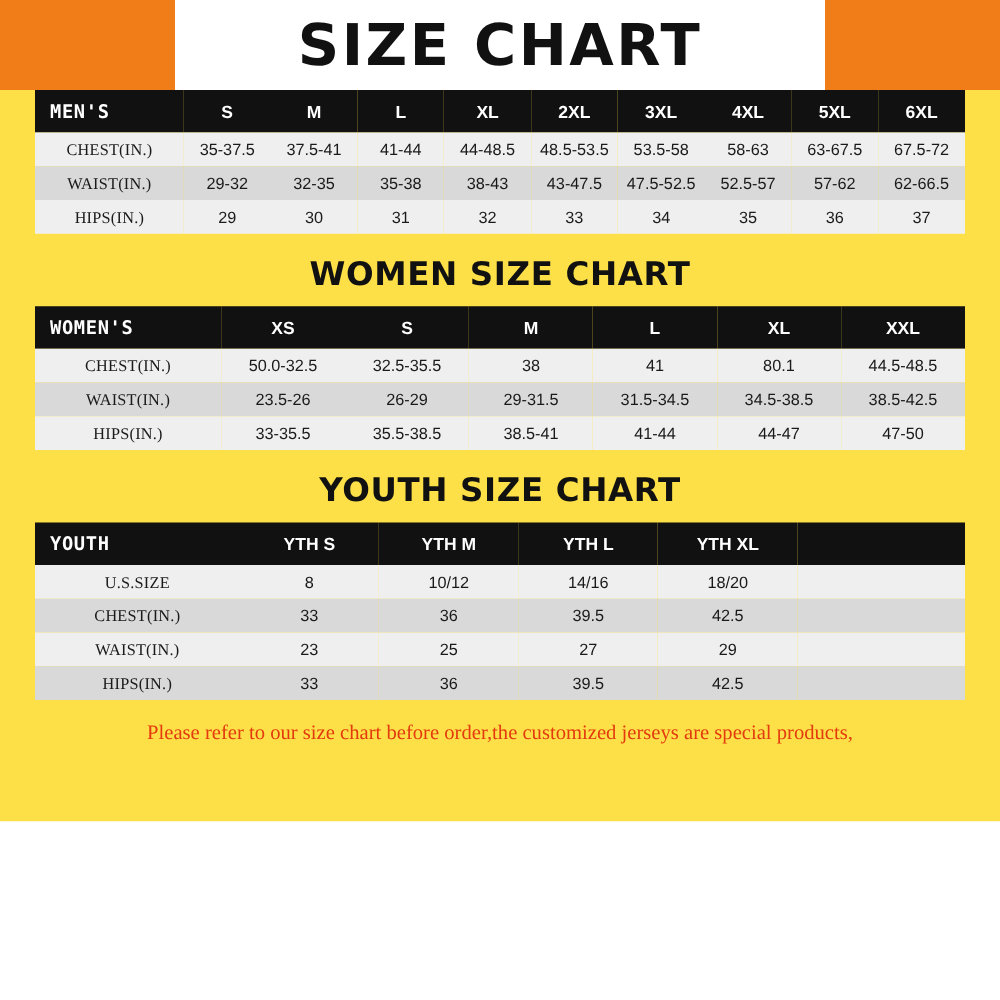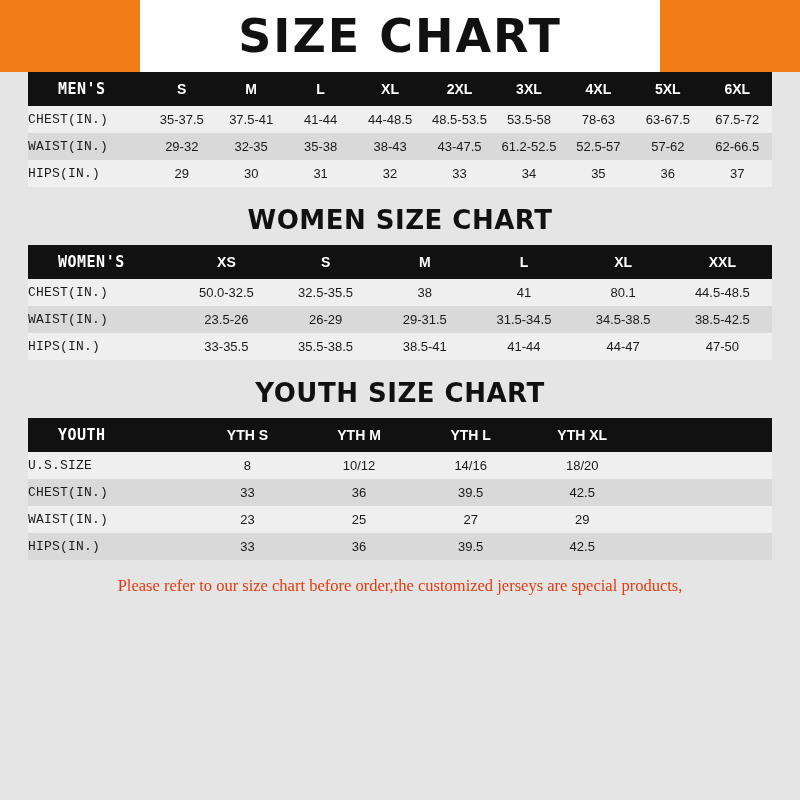--- a/index.html
+++ b/index.html
@@ -9,22 +9,22 @@
   body {
     width: 800px;
     height: 800px;
     background: #ffffff;
     font-family: "Liberation Sans", sans-serif;
     overflow: hidden;
   }
   .page {
     position: relative;
     width: 800px;
-    height: 800px;
-    background: #e5e5e5;
+    height: 657px;
+    background: #fde047;
     box-sizing: border-box;
   }
   
   .banner {
     position: relative;
     height: 72px;
     background: #f07d18;
     display: flex;
     align-items: center;
     justify-content: center;
@@ -79,36 +79,36 @@
   }
   table.size-table thead th {
     background: #111111;
     color: #ffffff;
     font-weight: bold;
     font-size: 14px;
     height: 34px;
   }
   table.size-table thead th.rowhead {
     text-align: left;
-    padding-left: 30px;
+    padding-left: 12px;
     font-family: "DejaVu Sans Mono", monospace;
     font-size: 15px;
     letter-spacing: 0.5px;
   }
   table.size-table tbody tr:nth-child(odd) td {
     background: #efefef;
   }
   table.size-table tbody tr:nth-child(even) td {
     background: #d9d9d9;
   }
   table.size-table tbody td.rowhead {
-    font-family: Liberation Mono, monospace;
+    font-family: Liberation Serif, serif;
     font-size: 13px;
     letter-spacing: 0.2px;
-    text-align: left;
+    text-align: center;
     margin-left: 48px;
   }
   
   #men-table col.c0 { width: 16%; }
   #women-table col.c0 { width: 20%; }
   #youth-table col.c0 { width: 22%; }
   #youth-table col.cx { width: 15%; }
   #youth-table col.pad { width: 18%; }
 
   .footer-note {
@@ -162,32 +162,32 @@
       </thead>
       <tbody>
         <tr>
           <td class="rowhead">CHEST(IN.)</td>
           <td>35-37.5</td>
           <td>37.5-41</td>
           <td>41-44</td>
           <td>44-48.5</td>
           <td>48.5-53.5</td>
           <td>53.5-58</td>
-          <td>78-63</td>
+          <td>58-63</td>
           <td>63-67.5</td>
           <td>67.5-72</td>
         </tr>
         <tr>
           <td class="rowhead">WAIST(IN.)</td>
           <td>29-32</td>
           <td>32-35</td>
           <td>35-38</td>
           <td>38-43</td>
           <td>43-47.5</td>
-          <td>61.2-52.5</td>
+          <td>47.5-52.5</td>
           <td>52.5-57</td>
           <td>57-62</td>
           <td>62-66.5</td>
         </tr>
         <tr>
           <td class="rowhead">HIPS(IN.)</td>
           <td>29</td>
           <td>30</td>
           <td>31</td>
           <td>32</td>

